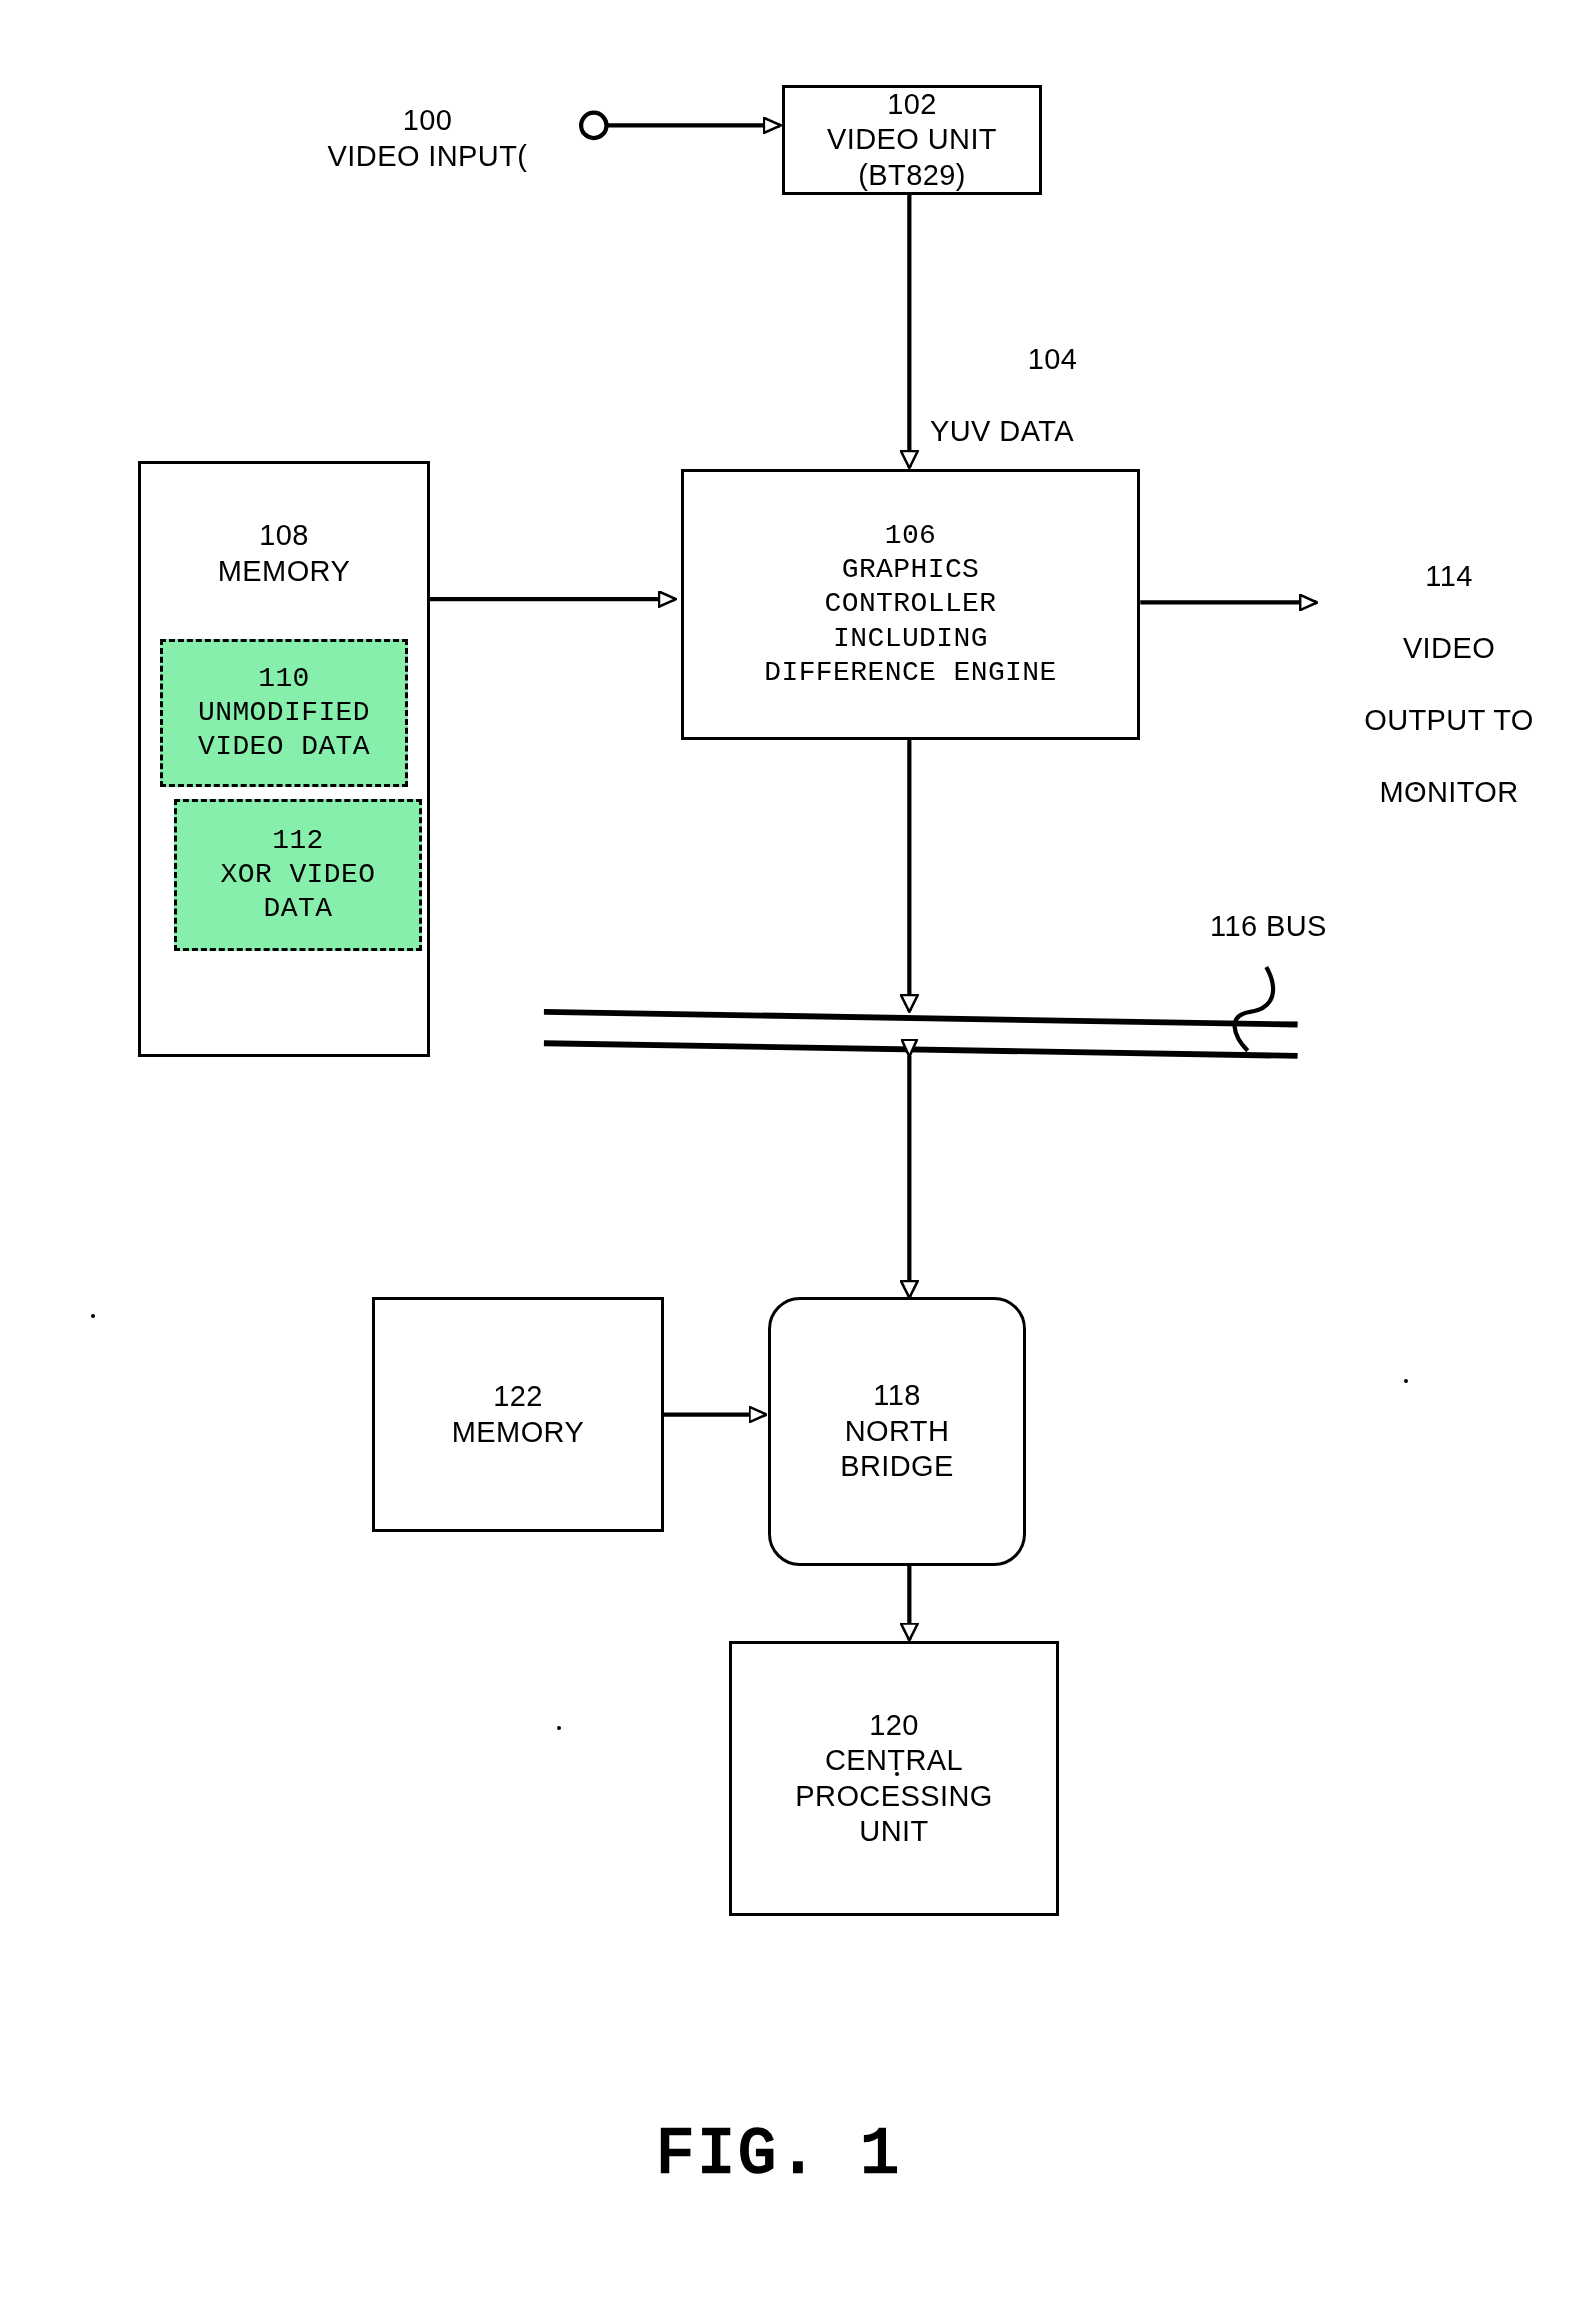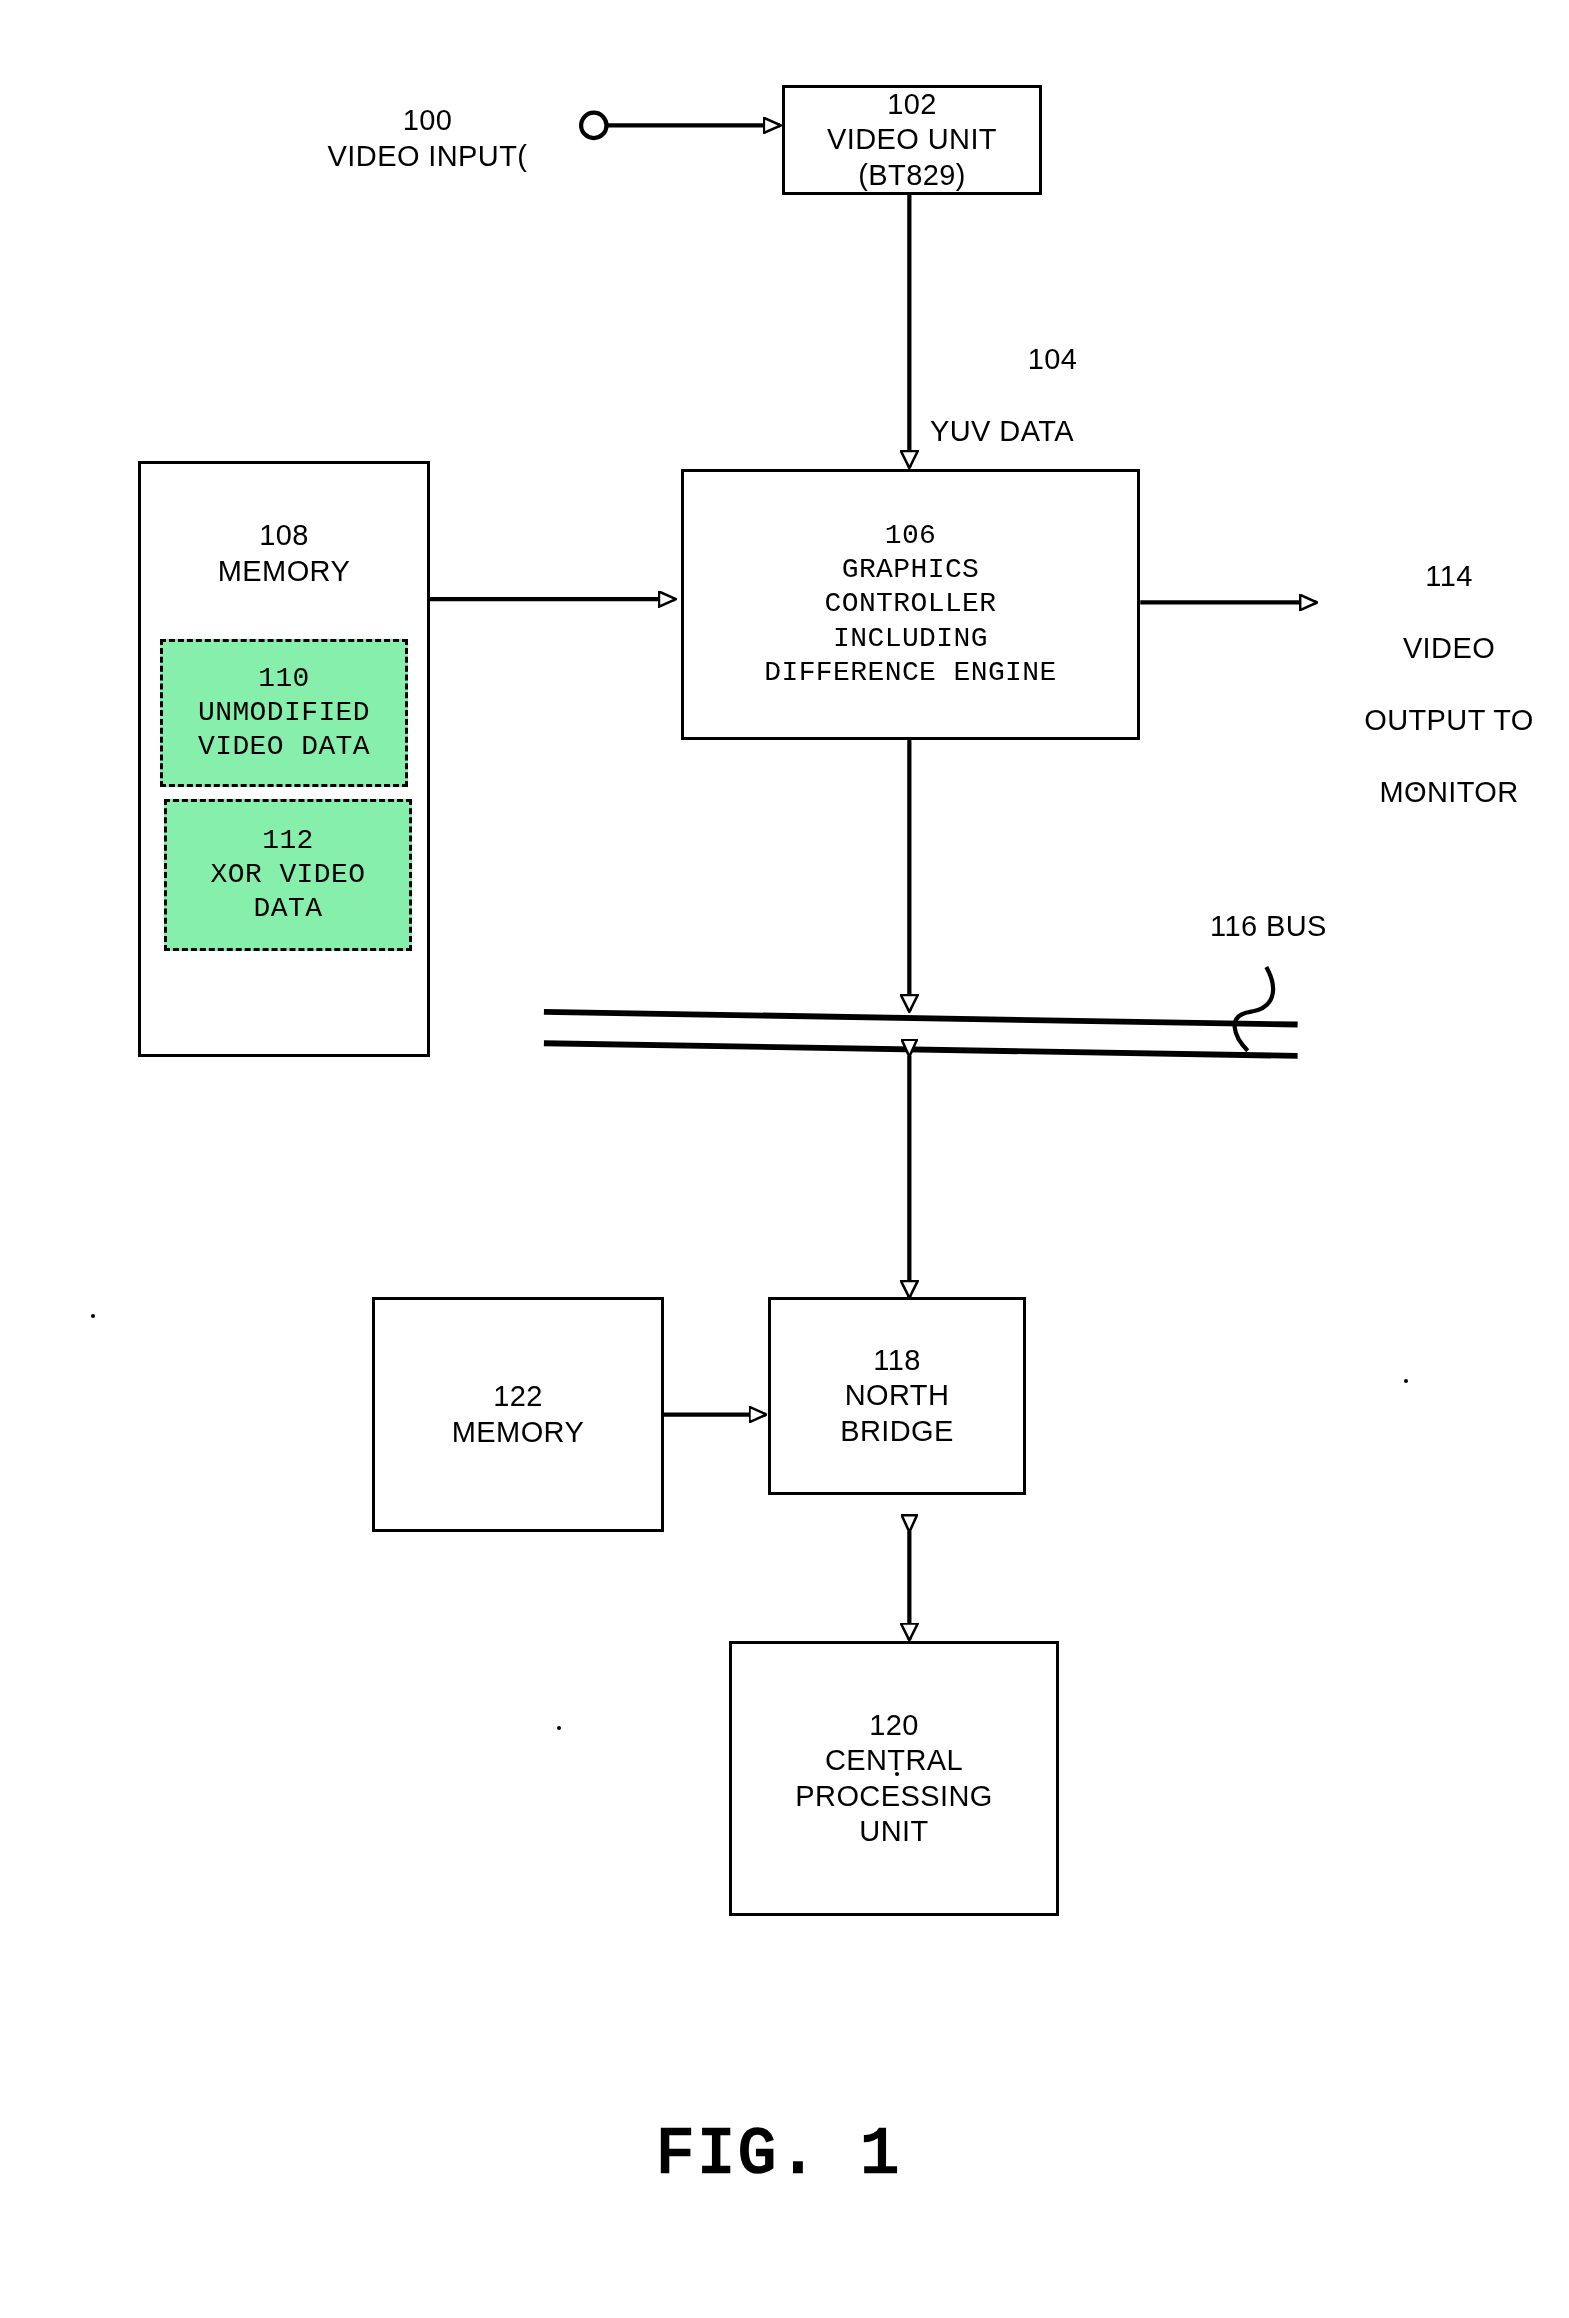--- a/index.html
+++ b/index.html
@@ -146,41 +146,41 @@
       <div>MEMORY</div>
     </div>
   </div>
 
   <div class="dbox t33" style="left:160px; top:639px; width:248px; height:148px;">
     <span>110</span>
     <span>UNMODIFIED</span>
     <span>VIDEO DATA</span>
   </div>
 
-  <div class="dbox t33" style="left:164px; top:799px; width:248px; height:152px;">
+  <div class="dbox t33" style="left:174px; top:799px; width:248px; height:152px;">
     <span>112</span>
     <span>XOR VIDEO</span>
     <span>DATA</span>
   </div>
 
   <div class="lbl t34" style="left:1328px; top:523px; width:242px;">
     <div>114</div>
     <div>VIDEO</div>
     <div>OUTPUT TO</div>
     <div>MONITOR</div>
   </div>
 
   <div class="lbl t34" style="left:1210px; top:909px; width:195px; text-align:left;">116 BUS</div>
 
   <div class="box t34" style="left:372px; top:1297px; width:292px; height:235px;">
     <span>122</span>
     <span>MEMORY</span>
   </div>
 
-  <div class="box t34" style="left:768px; top:1297px; width:258px; height:198px;">
+  <div class="box t34" style="left:768px; top:1297px; width:258px; height:269px;border-radius:32px;">
     <span>118</span>
     <span>NORTH</span>
     <span>BRIDGE</span>
   </div>
 
   <div class="box t34" style="left:729px; top:1641px; width:330px; height:275px;">
     <span>120</span>
     <span>CENTRAL</span>
     <span>PROCESSING</span>
     <span>UNIT</span>

